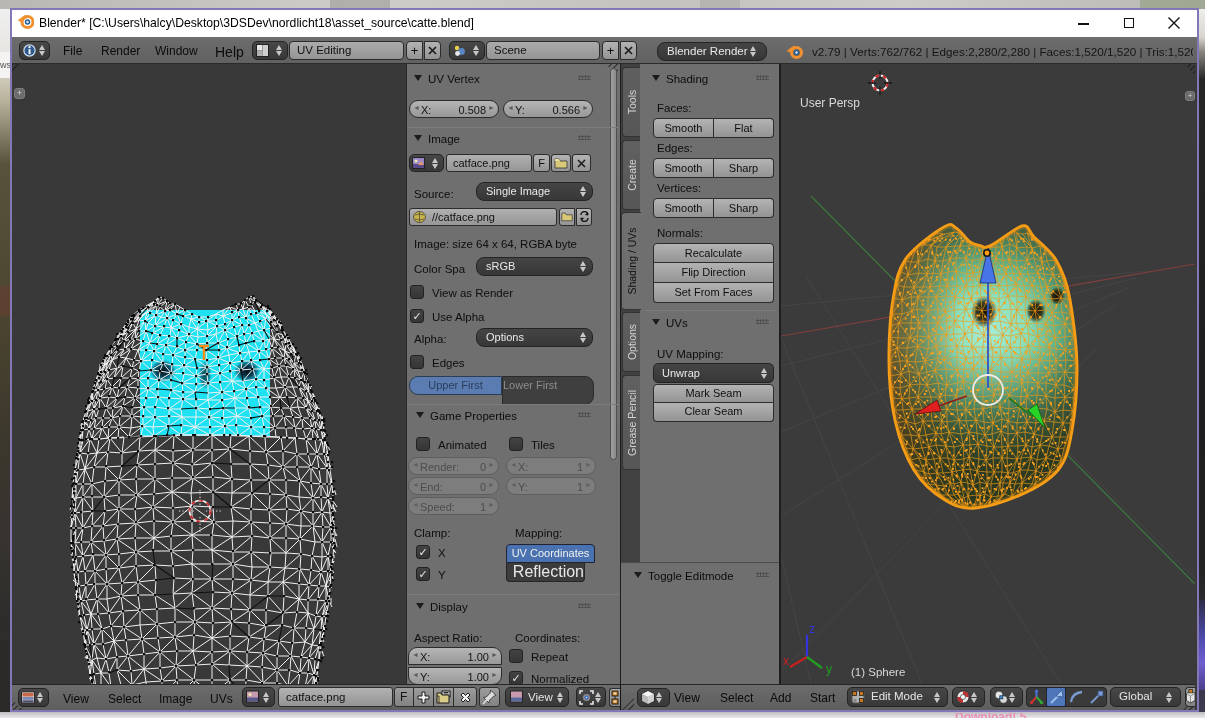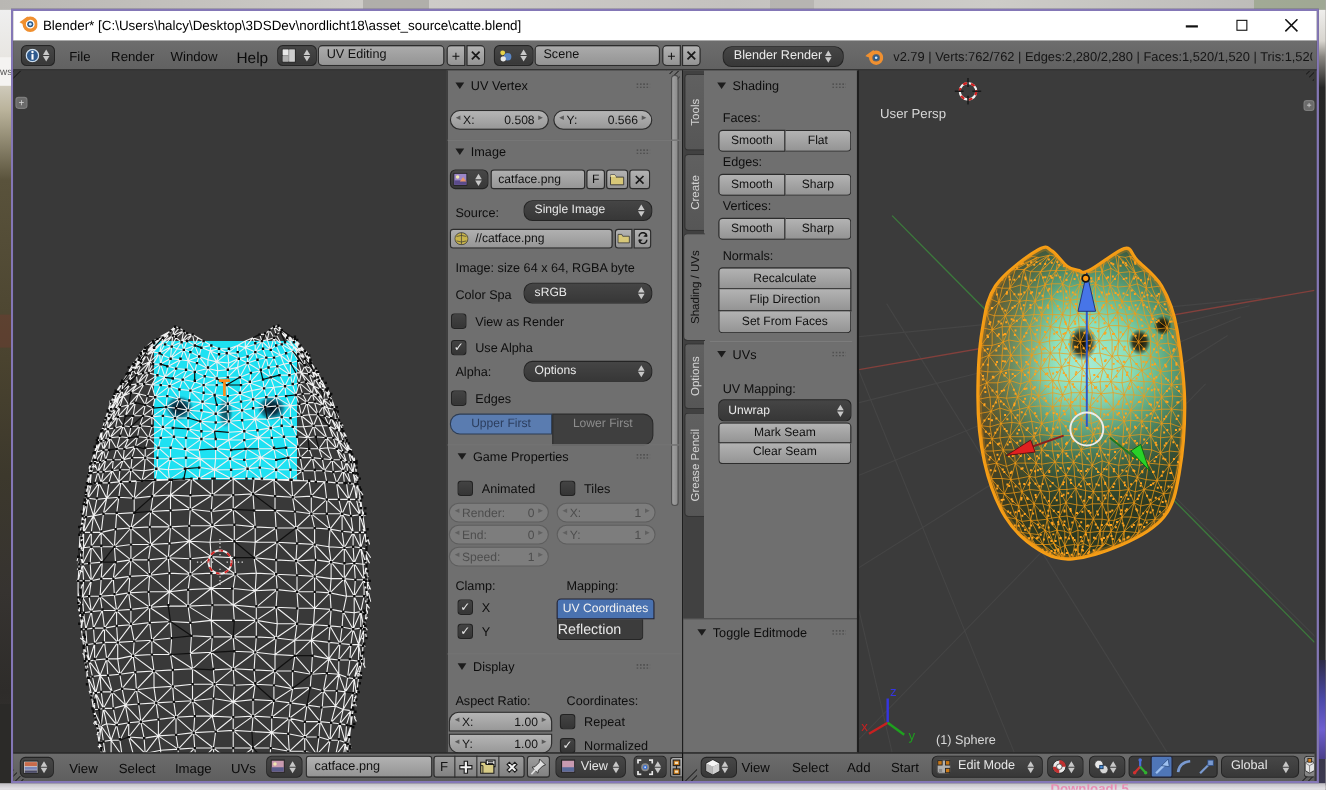--- a/index.html
+++ b/index.html
@@ -208,21 +208,21 @@
 <div class="txt" style="left:432px;top:288px">View as Render</div>
 <div class="cb" style="left:410px;top:309px">✓</div>
 <div class="txt" style="left:432px;top:312px">Use Alpha</div>
 <div class="txt" style="left:414px;top:334px">Alpha:</div>
 <div class="drop" style="left:476px;top:328px;width:117px;height:19px;line-height:17px;padding-left:9px">Options</div>
 <div class="su" style="left:580px;top:332px"></div>
 <div class="sd" style="left:580px;top:338px"></div>
 <div class="cb" style="left:410px;top:355px"></div>
 <div class="txt" style="left:432px;top:358px">Edges</div>
 <div class="ab" style="left:409px;top:376px;width:93px;height:19px;background:#5a7cb0;border:1px solid #2c3c54;border-radius:9px 0 0 9px;color:#2c3e5e;font-size:11px;line-height:17px;text-align:center">Upper First</div>
-<div class="ab" style="left:502px;top:376px;width:92px;height:29px;background:#3f3f3f;border:1px solid #2a2a2a;border-radius:0 9px 9px 0;color:#8d8d8d;font-size:11px;line-height:17px;text-align:center">Lower First</div>
+<div class="ab" style="left:502px;top:376px;width:92px;height:29px;background:#3f3f3f;border:1px solid #2a2a2a;border-radius:0 9px 9px 0;color:#8d8d8d;font-size:11px;line-height:17px;">Lower First</div>
 <div class="ab" style="left:407px;top:404px;width:212px;height:1px;background:#5c5c5c;border-bottom:1px solid #7c7c7c"></div>
 <div class="ab" style="left:416px;top:412px;width:0;height:0;border-left:4.5px solid transparent;border-right:4.5px solid transparent;border-top:6px solid #1c1c1c"></div>
 <div class="hdr" style="left:430px;top:410px">Game Properties</div>
 <div class="dots" style="left:578px;top:412px"></div>
 <div class="cb" style="left:416px;top:437px"></div>
 <div class="txt" style="left:438px;top:440px">Animated</div>
 <div class="cb" style="left:509px;top:437px"></div>
 <div class="txt" style="left:531px;top:440px">Tiles</div>
 <div class="dfld" style="left:408px;top:457px;width:91px;height:18px;border-radius:9px">
     <span style="position:absolute;left:11px;top:3px">Render:</span>
@@ -254,21 +254,21 @@
     <span style="position:absolute;left:3px;top:3px;color:#606060;font-size:7px">◄</span>
     <span style="position:absolute;right:3px;top:3px;color:#606060;font-size:7px">►</span>
   </div>
 <div class="txt" style="left:414px;top:528px">Clamp:</div>
 <div class="txt" style="left:515px;top:528px">Mapping:</div>
 <div class="cb" style="left:416px;top:545px">✓</div>
 <div class="txt" style="left:438px;top:548px">X</div>
 <div class="cb" style="left:416px;top:567px">✓</div>
 <div class="txt" style="left:438px;top:570px">Y</div>
 <div class="ab" style="left:506px;top:544px;width:89px;height:19px;background:#4a72b0;border:1px solid #223;border-radius:4px 4px 0 0;color:#f0f0f0;font-size:11px;line-height:17px;text-align:center">UV Coordinates</div>
-<div class="ab" style="left:506px;top:563px;width:79px;height:19px;background:#3c3c3c;border:1px solid #262626;border-top:none;border-radius:0 0 4px 4px;color:#e8e8e8;font-size:13px;line-height:17px;text-align:left">Reflection</div>
+<div class="ab" style="left:506px;top:563px;width:79px;height:19px;background:#3c3c3c;border:1px solid #262626;border-top:none;border-radius:0 0 4px 4px;color:#e8e8e8;font-size:16px;line-height:17px;text-align:right">Reflection</div>
 <div class="ab" style="left:407px;top:594px;width:212px;height:1px;background:#5c5c5c;border-bottom:1px solid #7c7c7c"></div>
 <div class="ab" style="left:416px;top:603px;width:0;height:0;border-left:4.5px solid transparent;border-right:4.5px solid transparent;border-top:6px solid #1c1c1c"></div>
 <div class="hdr" style="left:430px;top:601px">Display</div>
 <div class="dots" style="left:578px;top:603px"></div>
 <div class="txt" style="left:414px;top:633px">Aspect Ratio:</div>
 <div class="txt" style="left:515px;top:633px">Coordinates:</div>
 <div class="fld" style="left:408px;top:647px;width:94px;height:18px;border-radius:9px 9px 0 0">
     <span style="position:absolute;left:11px;top:3px">X:</span>
     <span style="position:absolute;right:12px;top:3px">1.00</span>
     <span style="position:absolute;left:3px;top:3px;color:#5a5a5a;font-size:7px">◄</span>

